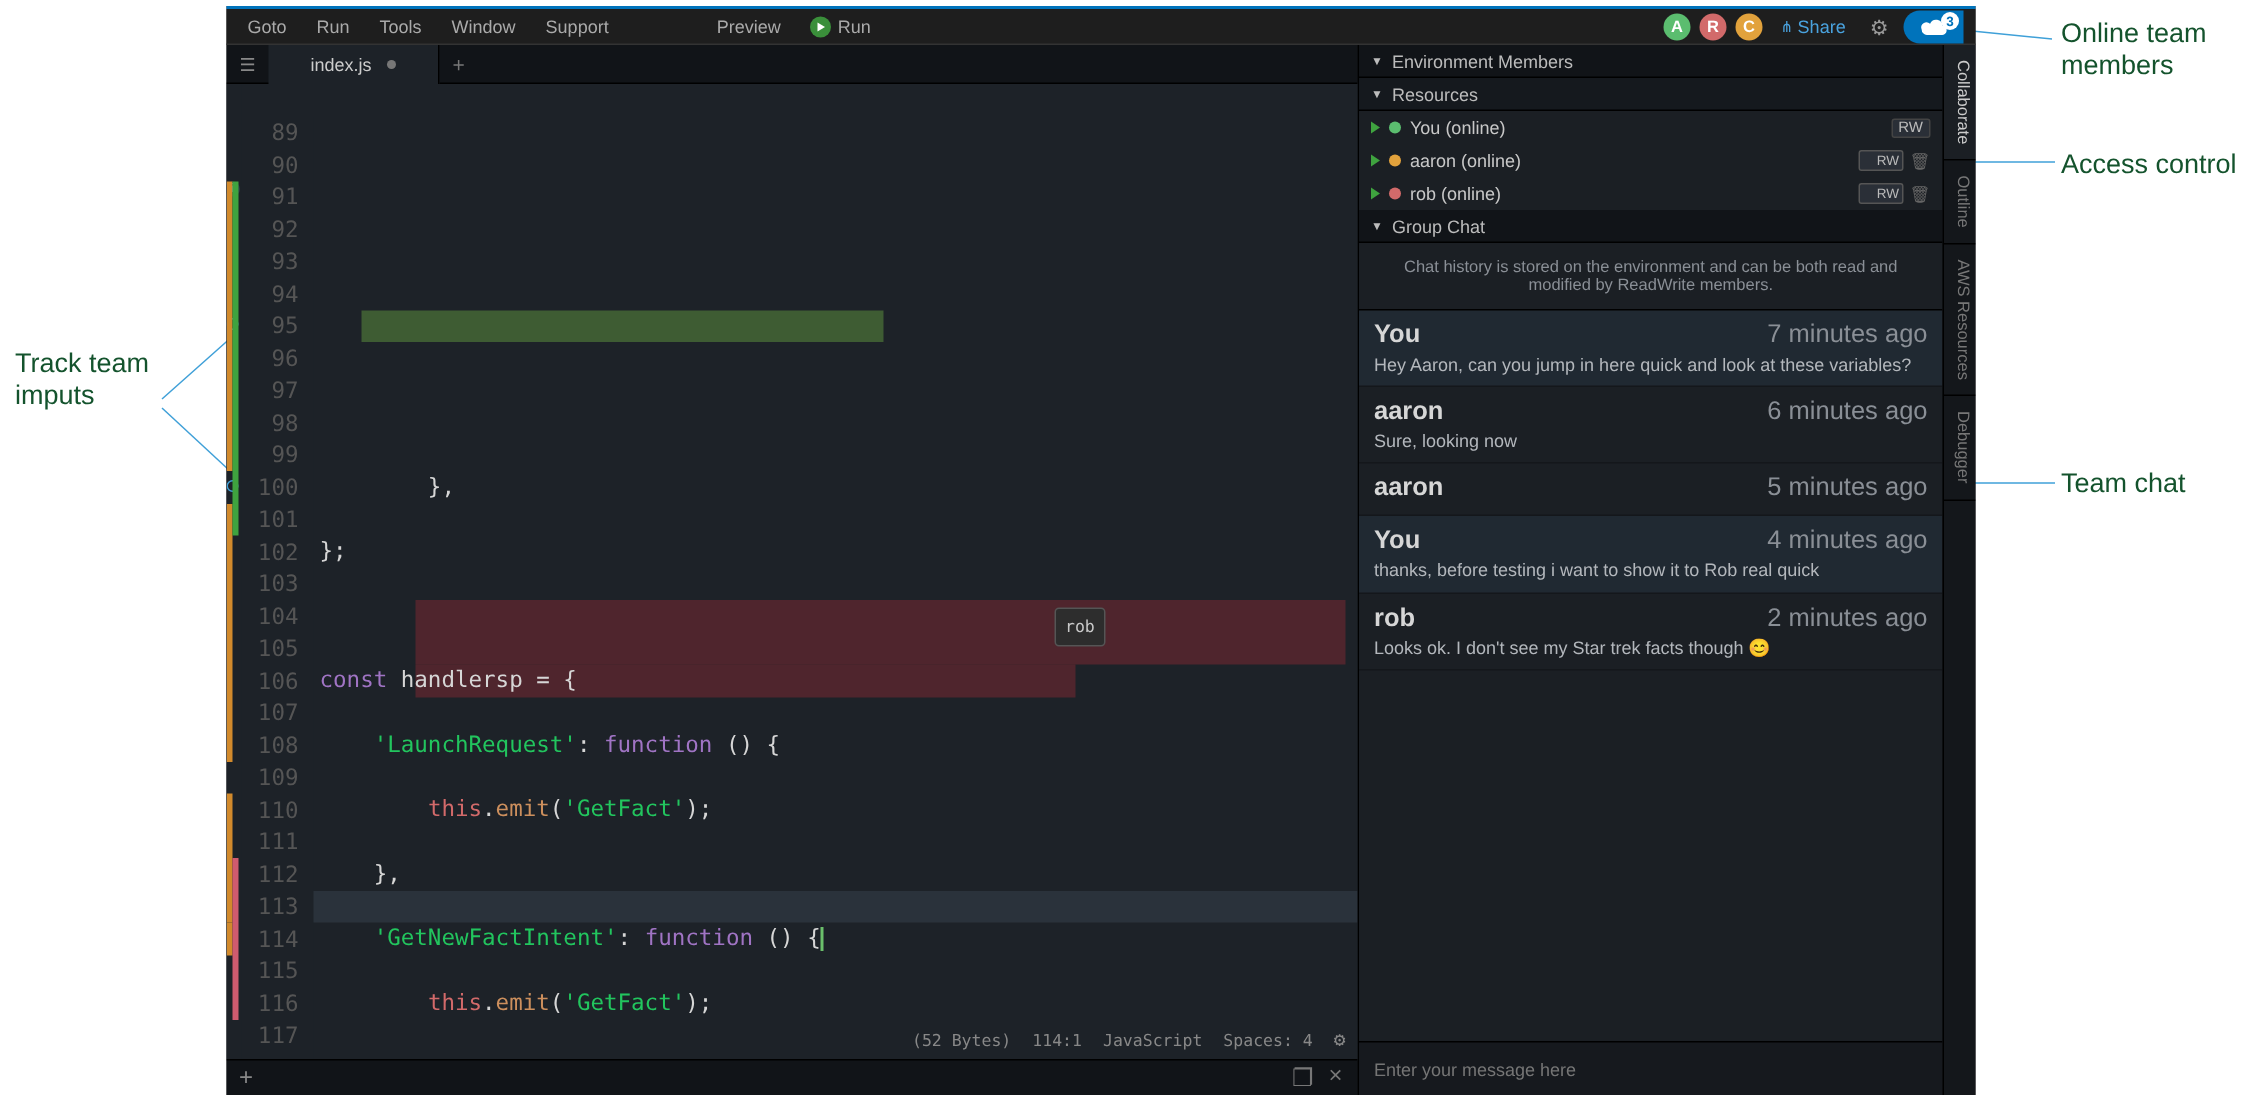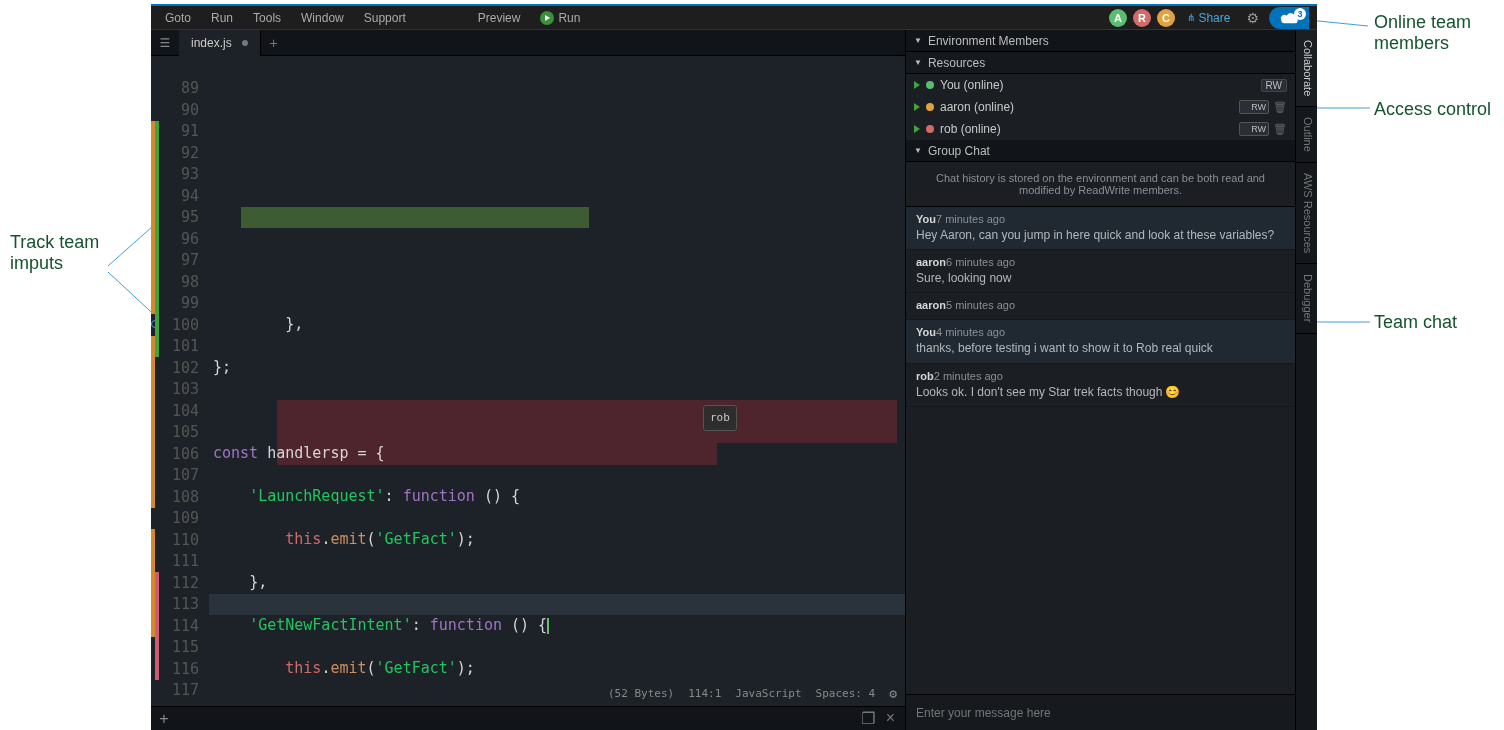--- a/index.html
+++ b/index.html
@@ -78,21 +78,21 @@
     flex:1; display:flex; overflow:hidden;
   }
   .editor-pane { flex:1; display:flex; flex-direction:column; background:#171b20; min-width:0;}
   .tabs-row {
     height:26px;background:#111418;display:flex;align-items:center;
     border-bottom:1px solid #000;
   }
   .tabs-row .tree-toggle { width:28px;text-align:center;color:#888;font-size:12px;cursor:pointer;}
   .tab {
     height:26px;background:#252b33;color:#ccc;font-size:12px;
-    display:flex;align-items:center;padding:0 12px;gap:10px;
+    display:flex;align-items:center;padding:0 28px;gap:10px;
     border-right:1px solid #000;position:relative;
   }
   .tab.active { background:#1d2228;}
   .tab .dot { width:6px;height:6px;border-radius:50%;background:#777;}
   .tab-add {
     width:26px;height:26px;display:flex;align-items:center;justify-content:center;
     color:#777;font-size:14px;cursor:pointer;
   }
   .code-area {
     flex:1;display:flex;font-family:"Menlo","Consolas",monospace;
@@ -209,21 +209,21 @@
 
   .chat-hint{
     color:#8a8f96;font-size:11px;text-align:center;padding:10px 16px;
     border-bottom:1px solid #000;
   }
   .chat-msgs{flex:1;overflow:auto;}
   .chat-msg{
     padding:6px 10px;border-bottom:1px solid #14171b;
   }
   .chat-msg.alt{background:#202932;}
-  .chat-head{display:flex;color:#8a8f96;font-size:11px;margin-bottom:2px;}
+  .chat-head{display:flex;justify-content:space-between;color:#8a8f96;font-size:17px;margin-bottom:2px;}
   .chat-head .who{color:#d6d6d6;font-weight:600;}
   .chat-body{color:#b3b7bc;font-size:12px;line-height:1.35;}
   .chat-input{
     height:36px;background:#16191e;border-top:1px solid #000;
     display:flex;align-items:center;padding:0 10px;
   }
   .chat-input input{
     background:transparent;border:none;color:#888;font-size:12px;width:100%;outline:none;
   }
 

